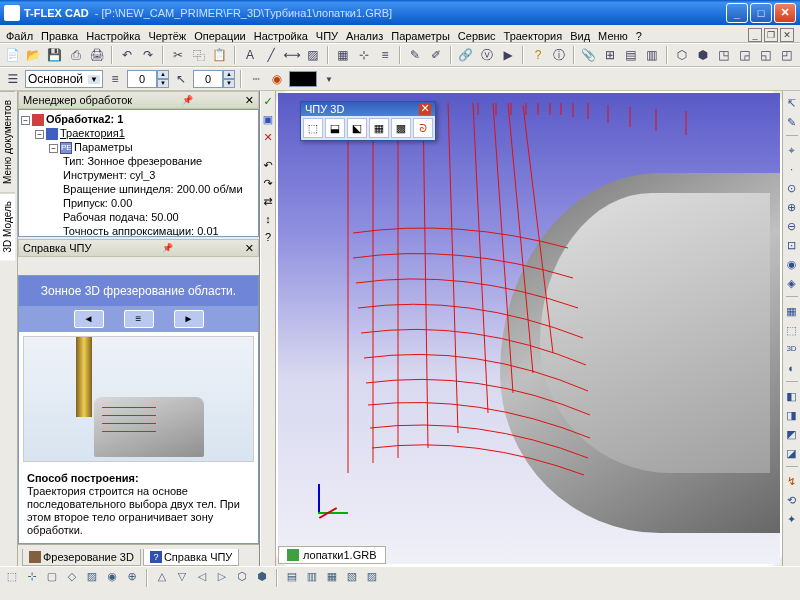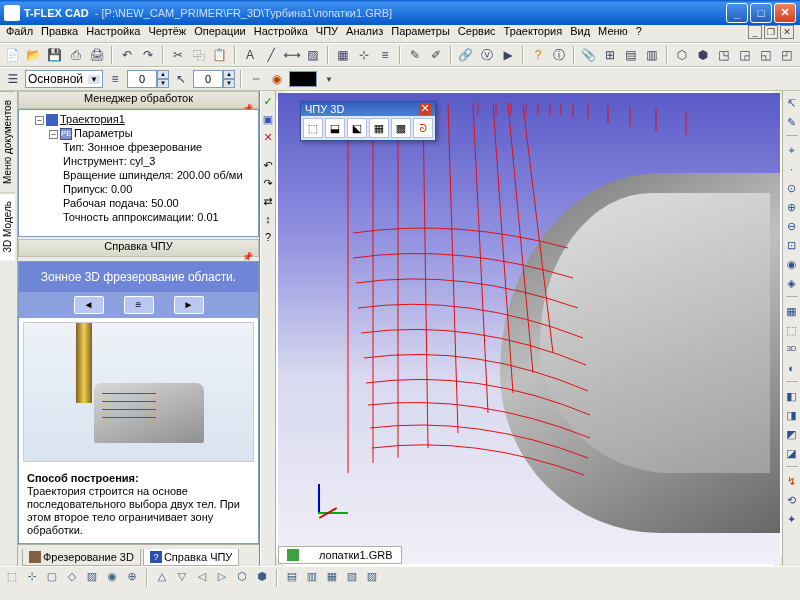--- a/index.html
+++ b/index.html
@@ -4,48 +4,48 @@
 <style>
 * { margin:0; padding:0; box-sizing:border-box; font-family:Tahoma,Arial,sans-serif; font-size:11px; }
 body { background:#eceae5; width:800px; height:600px; overflow:hidden; position:relative; }
 .titlebar { height:25px; background:linear-gradient(#0858c8,#3d8ff0 10%,#0858c8); color:#fff; display:flex; align-items:center; padding:0 4px; font-size:12px; font-weight:bold; }
 .titlebar .icon { width:16px; height:16px; background:#fff; margin-right:4px; border-radius:2px; }
 .titlebar .title2 { color:#c8e0ff; font-weight:normal; margin-left:6px; }
 .winbtns { margin-left:auto; display:flex; gap:2px; }
 .winbtn { width:22px; height:20px; border:1px solid #fff; border-radius:3px; display:flex; align-items:center; justify-content:center; color:#fff; font-weight:bold; }
 .winbtn.close { background:linear-gradient(#f08060,#d04020); }
 .winbtn.min,.winbtn.max { background:linear-gradient(#4890e8,#2060c0); }
-.menubar { height:18px; background:#eceae5; display:flex; align-items:flex-start; padding:0 6px; border-bottom:1px solid #c0c0b0; }
+.menubar { height:18px; background:#eceae5; display:flex; align-items:flex-end; padding:0 6px; border-bottom:1px solid #c0c0b0; }
 .menubar span { margin-right:8px; cursor:default; }
 .mdi-btns { margin-left:auto; display:flex; gap:2px; }
 .mdi-btns div { width:14px; height:14px; border:1px solid #808080; display:flex; align-items:center; justify-content:center; font-size:9px; color:#404040; }
 .toolbar { height:24px; background:#eceae5; border-top:1px solid #fff; border-bottom:1px solid #c0c0b0; display:flex; align-items:center; padding:0 4px; gap:3px; }
 .tb-btn { width:18px; height:18px; border:1px solid transparent; display:flex; align-items:center; justify-content:center; font-size:12px; color:#404060; }
 .tb-sep { width:2px; height:18px; border-left:1px solid #b0b0a0; border-right:1px solid #fff; margin:0 2px; }
 .combo { height:18px; border:1px solid #7f9db9; background:#fff; padding:0 2px; display:flex; align-items:center; }
 .combo input { border:none; outline:none; font-size:12px; width:60px; }
 .combo .arrow { width:12px; background:#dce4f0; text-align:center; font-size:8px; }
 .spin { display:flex; align-items:center; }
 .spin .val { width:30px; height:18px; border:1px solid #7f9db9; background:#fff; text-align:center; line-height:16px; }
 .spin .ud { display:flex; flex-direction:column; }
 .spin .ud div { width:12px; height:9px; background:#dce4f0; border:1px solid #7f9db9; font-size:6px; text-align:center; line-height:7px; }
 .colorbox { width:28px; height:16px; background:#000; border:1px solid #7f9db9; }
 .main { display:flex; height:475px; }
 .sidebar-tabs { width:18px; background:#eceae5; border-right:1px solid #b0b0a0; }
 .vtab { writing-mode:vertical-rl; transform:rotate(180deg); padding:8px 2px; font-size:10px; background:#eceae5; border-bottom:1px solid #b0b0a0; cursor:default; }
 .vtab.active { background:#fff; }
 .leftpanel { width:242px; background:#eceae5; display:flex; flex-direction:column; border-right:1px solid #888; }
-.panel-hdr { height:18px; background:linear-gradient(#e8e8e0,#d8d8c8); border:1px solid #c0c0b0; display:flex; align-items:center; padding:0 4px; font-size:10px;flex-direction:column; }
+.panel-hdr { height:18px; background:linear-gradient(#e8e8e0,#d8d8c8); border:1px solid #c0c0b0; display:flex; align-items:center; padding:0 4px; font-size:10px; }
 .panel-hdr .x { margin-left:auto; cursor:default; }
 .tree { background:#fff; border:1px solid #7f9db9; height:128px; overflow:hidden; padding:2px; font-size:11px; line-height:14px; }
 .tree .node { white-space:nowrap; }
 .tree .exp { display:inline-block; width:9px; height:9px; border:1px solid #808080; text-align:center; line-height:7px; font-size:8px; margin-right:2px; }
 .tree .ico { display:inline-block; width:12px; height:12px; vertical-align:middle; margin-right:2px; }
 .tree .l1 { padding-left:0; } .tree .l2{padding-left:14px;text-decoration:underline;} .tree .l3{padding-left:28px;} .tree .l4{padding-left:42px;}
-.helppanel { flex:1; background:#fff; border:1px solid #7f9db9; display:flex; flex-direction:column; overflow:hidden; margin-top:4px; }
+.helppanel { flex:1; background:#fff; border:1px solid #7f9db9; display:flex; flex-direction:column; overflow:hidden; margin-top:18px; }
 .help-banner { background:#6e85d8; color:#fff; text-align:center; padding:8px 4px; font-size:12px; }
 .help-nav { background:#8ca0e0; padding:4px; display:flex; justify-content:center; gap:20px; }
 .help-nav div { width:30px; height:18px; background:#b8c8f0; border:1px solid #fff; text-align:center; line-height:16px; font-size:10px; border-radius:2px; }
 .help-img { height:140px; background:linear-gradient(180deg,#eef2f8 0%,#d8e4f0 100%); position:relative; margin:4px; border:1px solid #ccc; overflow:hidden; }
 .drill { position:absolute; left:52px; top:0; width:16px; height:80px; background:linear-gradient(90deg,#806020,#f0d050,#806020); }
 .block { position:absolute; left:70px; top:60px; width:110px; height:60px; background:linear-gradient(160deg,#d8d8d8,#909090); border-radius:8px 8px 2px 2px; }
 .block::before { content:""; position:absolute; left:10px; top:6px; width:60px; height:40px; border-right:40px solid transparent; }
 .redline { position:absolute; border-top:1.5px solid #e02020; width:54px; }
 .help-text { padding:6px 8px; font-size:11px; line-height:13px; }
 .help-text b { font-weight:bold; }
@@ -62,21 +62,21 @@
 .part .inner { position:absolute; left:40px; top:20px; width:230px; height:280px; background:linear-gradient(160deg,#e0e0e0,#a0a0a0); border-radius:120px 0 0 140px / 160px 0 0 140px; }
 .float-tb { position:absolute; left:22px; top:8px; background:#e0e8f8; border:1px solid #3050a0; box-shadow:2px 2px 4px rgba(0,0,0,.3); }
 .float-tb .hdr { background:linear-gradient(#3060c0,#5080d0); color:#fff; font-size:10px; padding:1px 4px; display:flex; }
 .float-tb .hdr .x { margin-left:auto; background:#d04020; width:12px; height:12px; text-align:center; line-height:10px; }
 .float-tb .row { display:flex; padding:2px; gap:2px; }
 .float-tb .row div { width:20px; height:20px; border:1px solid #b0c0e0; background:#fff; font-size:11px; text-align:center; line-height:18px; }
 .axis { position:absolute; left:40px; bottom:50px; }
 .axis .z { position:absolute; width:2px; height:30px; background:#0000d0; bottom:0; }
 .axis .x { position:absolute; width:30px; height:2px; background:#00b000; bottom:0; }
 .axis .y { position:absolute; width:20px; height:2px; background:#d00000; bottom:0; transform:rotate(-30deg);}
-.doc-tab { position:absolute; left:2px; bottom:2px; padding:2px 8px; background:#fff; border:1px solid #b0b0a0; font-size:10px; display:flex; align-items:center; gap:20px;}
+.doc-tab { position:absolute; left:2px; bottom:2px; padding:2px 8px; background:#fff; border:1px solid #b0b0a0; font-size:10px; display:flex; align-items:center; gap:4px;}
 .doc-tab .ico{width:12px;height:12px;background:#40a040;}
 .right-strip { width:18px; background:#eceae5; border-left:1px solid #b0b0a0; display:flex; flex-direction:column; align-items:center; padding:4px 0; gap:3px; }
 .right-strip .rb { width:16px; height:16px; border:1px solid transparent; font-size:11px; text-align:center; line-height:14px; color:#305090; }
 .right-strip .sep { width:12px; height:2px; border-top:1px solid #b0b0a0; margin:2px 0; }
 .status { height:22px; background:#eceae5; border-top:1px solid #fff; display:flex; align-items:center; padding:0 4px; gap:4px; }
 .status .sb { width:16px; height:16px; font-size:11px; text-align:center; color:#406080; }
 svg { overflow:visible; }
 </style>
 </head>
 <body>
@@ -195,20 +195,21 @@
     <div class="vtab active">3D Модель</div>
   </div>
 
   <div class="leftpanel">
     <div class="panel-hdr">
       <span>Менеджер обработок</span>
       <span style="margin-left:auto;font-size:9px">📌</span>
       <span class="x">✕</span>
     </div>
     <div class="tree">
+      <div class="node l1"><span class="exp">−</span><span class="ico" style="background:#d04040"></span><b>Обработка2: 1</b></div>
       <div class="node l2"><span class="exp">−</span><span class="ico" style="background:#4060c0"></span><span>Траектория1</span></div>
       <div class="node l3"><span class="exp">−</span><span class="ico" style="background:#8090d0;border:1px solid #405090;font-size:8px;color:#fff;text-align:center;line-height:10px">PE</span><span>Параметры</span></div>
       <div class="node l4">Тип: Зонное фрезерование</div>
       <div class="node l4">Инструмент: cyl_3</div>
       <div class="node l4">Вращение шпинделя: 200.00 об/ми</div>
       <div class="node l4">Припуск: 0.00</div>
       <div class="node l4">Рабочая подача: 50.00</div>
       <div class="node l4">Точность аппроксимации: 0.01</div>
 
     </div>

